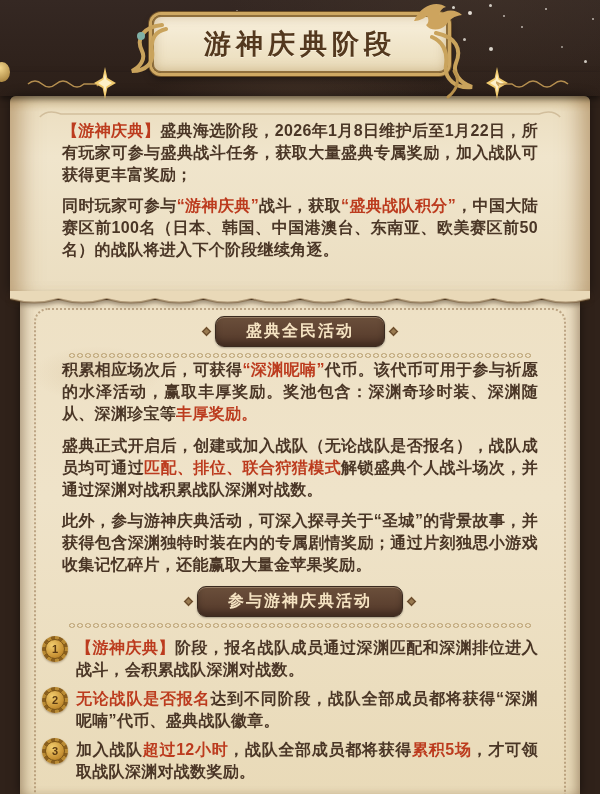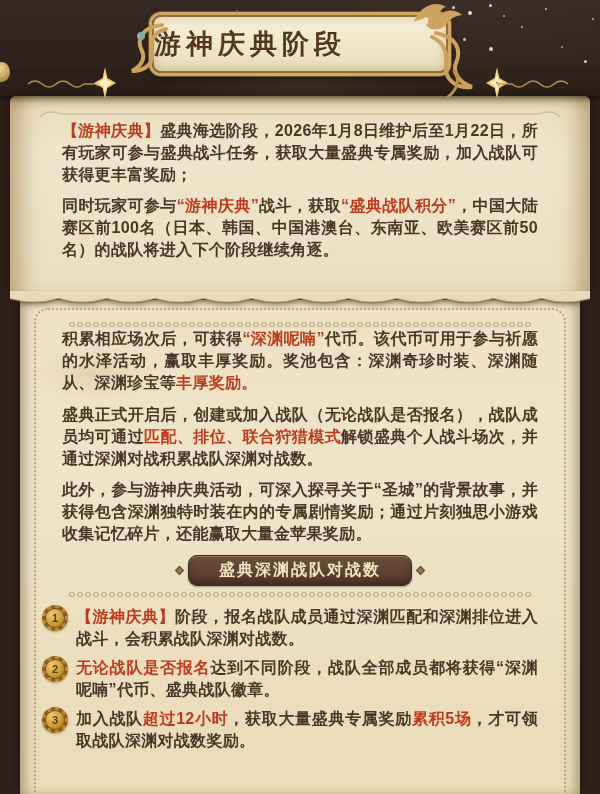--- a/index.html
+++ b/index.html
@@ -23,21 +23,21 @@
   .shelf-squiggle{position:absolute;top:7px;width:74px;height:10px;opacity:.9;}
   .gold-nub{position:absolute;left:-6px;top:62px;width:16px;height:20px;border-radius:50%;
     background:radial-gradient(circle at 35% 30%,#f4d88e,#9a7430);z-index:4;}
   
   .plaque{position:absolute;top:15px;left:50%;transform:translateX(-50%);
     width:292px;height:54px;z-index:4;border-radius:9px;
     background:linear-gradient(180deg,#f8f0dd,#eadcba);
     border:2px solid #8f6f3c;
     box-shadow:0 0 0 3px #cfa963,0 0 0 4px #6d5028,0 5px 9px rgba(0,0,0,.55),
                inset 0 0 12px rgba(150,110,50,.35);
-    display:flex;align-items:center;}
+    display:flex;align-items:center;justify-content:center;}
   .plaque-title{font-size:27px;letter-spacing:5px;color:#53381e;
     text-shadow:0 1px 0 rgba(255,250,235,.6);white-space:nowrap;}
   .orn-left{position:absolute;left:-26px;top:4px;}
   .orn-right{position:absolute;right:-30px;top:14px;}
   .orn-bird{position:absolute;right:-18px;top:-18px;}
   
   .lower{position:absolute;top:300px;left:20px;right:20px;bottom:0;z-index:1;
     background:linear-gradient(180deg,#eee1c5,#efe3c9 40%,#e9dab8);
     box-shadow:inset 10px 0 14px -8px rgba(90,60,30,.55),
                inset -10px 0 14px -8px rgba(90,60,30,.55),
@@ -140,29 +140,34 @@
     <svg class="orn-bird" width="52" height="34" viewBox="0 0 52 34">
       <path d="M2,22 C10,4 26,2 34,8 C30,9 28,12 27,16 C34,10 44,10 50,16 C42,17 38,20 34,26 C28,32 18,32 14,26 C17,24 17,20 15,17 C10,21 5,22 2,22 Z" fill="#cda45e"></path>
     </svg>
   </div>
 
   <div class="lower">
     <div class="chain-frame"></div>
     <div class="stain"></div>
     <div class="lower-content">
 
+      <div class="banner-row">
+        <span class="banner-diamond"></span>
+        <span class="banner">盛典全民活动</span>
+        <span class="banner-diamond"></span>
+      </div>
       <div class="chain-div"></div>
 
       <p class="para"><span>积累相应场次后，可获得</span><span class="accent">“深渊呢喃”</span><span>代币。该代币可用于参与祈愿的水泽活动，赢取丰厚奖励。奖池包含：深渊奇珍时装、深渊随从、深渊珍宝等</span><span class="accent">丰厚奖励。</span></p>
       <p class="para sec-para-1"><span>盛典正式开启后，创建或加入战队（无论战队是否报名），战队成员均可通过</span><span class="accent">匹配、排位、联合狩猎模式</span><span>解锁盛典个人战斗场次，并通过深渊对战积累战队深渊对战数。</span></p>
       <p class="para"><span>此外，参与游神庆典活动，可深入探寻关于“圣城”的背景故事，并获得包含深渊独特时装在内的专属剧情奖励；通过片刻独思小游戏收集记忆碎片，还能赢取大量金苹果奖励。</span></p>
 
       <div class="banner-row" style="margin-top:10px">
         <span class="banner-diamond"></span>
-        <span class="banner">盛典深渊战队对战数</span>
+        <span class="banner">参与游神庆典活动</span>
         <span class="banner-diamond"></span>
       </div>
       <div class="chain-div"></div>
 
       <div class="list">
         <div class="list-item">
           <span class="badge">
               <span class="badge-inner">1</span>
             </span>
           <p class="para"><span class="accent">【游神庆典】</span><span>阶段，报名战队成员通过深渊匹配和深渊排位进入战斗，会积累战队深渊对战数。</span></p>
@@ -170,21 +175,21 @@
         <div class="list-item">
           <span class="badge">
               <span class="badge-inner">2</span>
             </span>
           <p class="para"><span class="accent">无论战队是否报名</span><span>达到不同阶段，战队全部成员都将获得“深渊呢喃”代币、盛典战队徽章。</span></p>
         </div>
         <div class="list-item">
           <span class="badge">
               <span class="badge-inner">3</span>
             </span>
-          <p class="para"><span>加入战队</span><span class="accent">超过12小时</span><span>，获取大量盛典专属奖励</span><span class="accent">累积5场</span><span>，才可领取战队深渊对战数奖励。</span></p>
+          <p class="para"><span>加入战队</span><span class="accent">超过12小时</span><span>，战队全部成员都将获得</span><span class="accent">累积5场</span><span>，才可领取战队深渊对战数奖励。</span></p>
         </div>
       </div>
 
     </div>
   </div>
 
   <div class="scroll1">
     <svg class="scroll-swirl" viewBox="0 0 552 12" preserveAspectRatio="none">
       <path d="M6,9 q8,-8 22,-3 L524,6 q14,-5 22,3" stroke="rgba(150,115,70,.55)" stroke-width="1.5" fill="none"></path>
     </svg>

